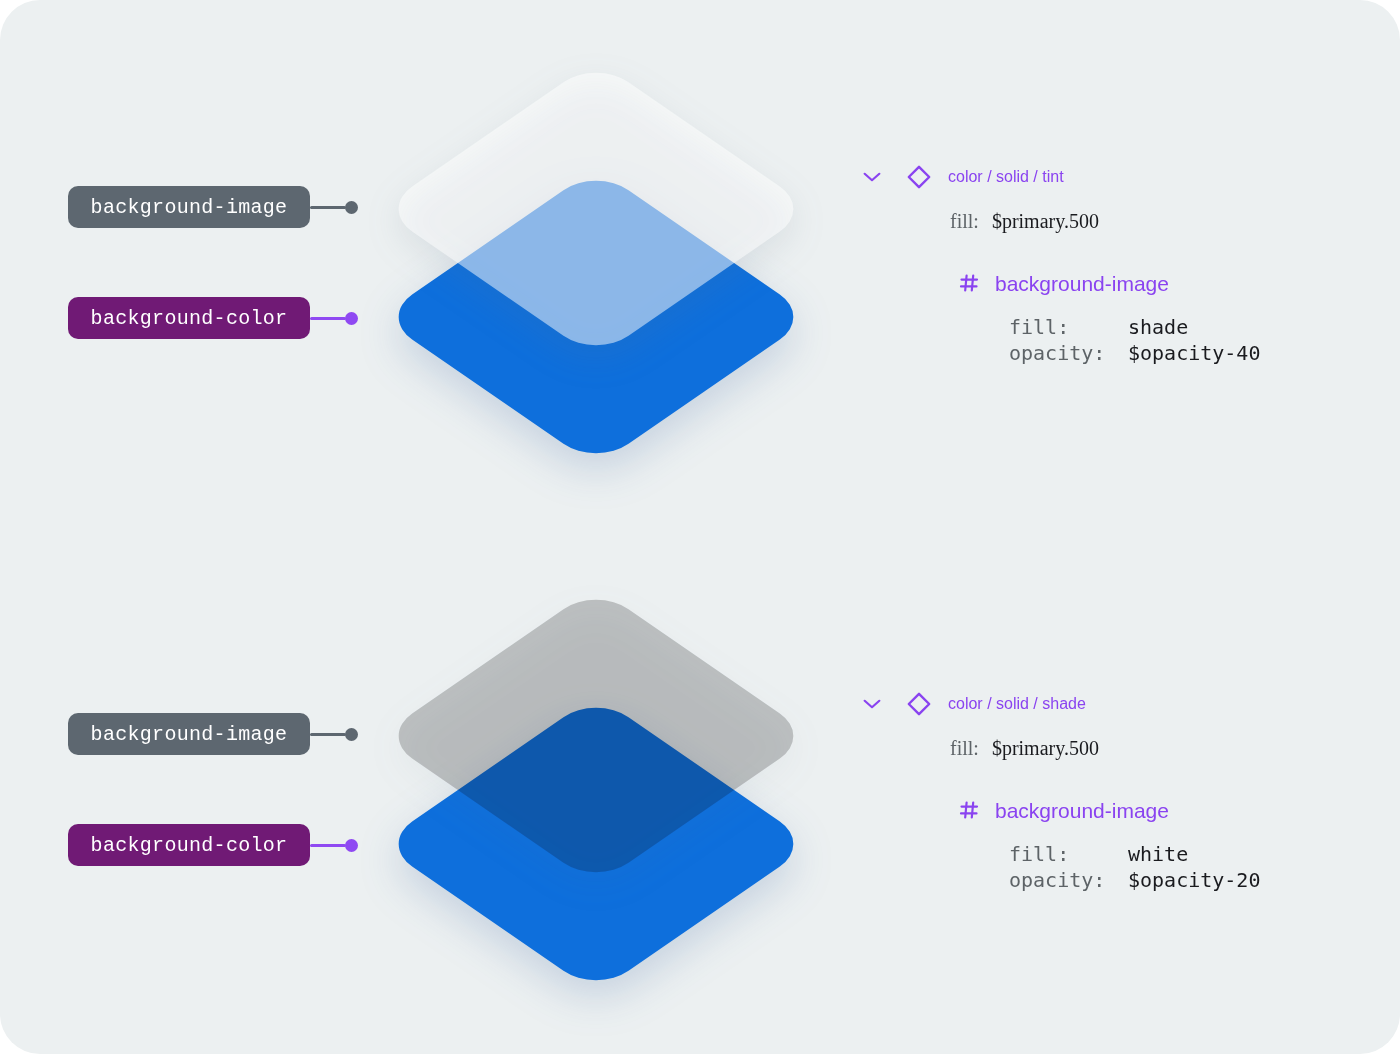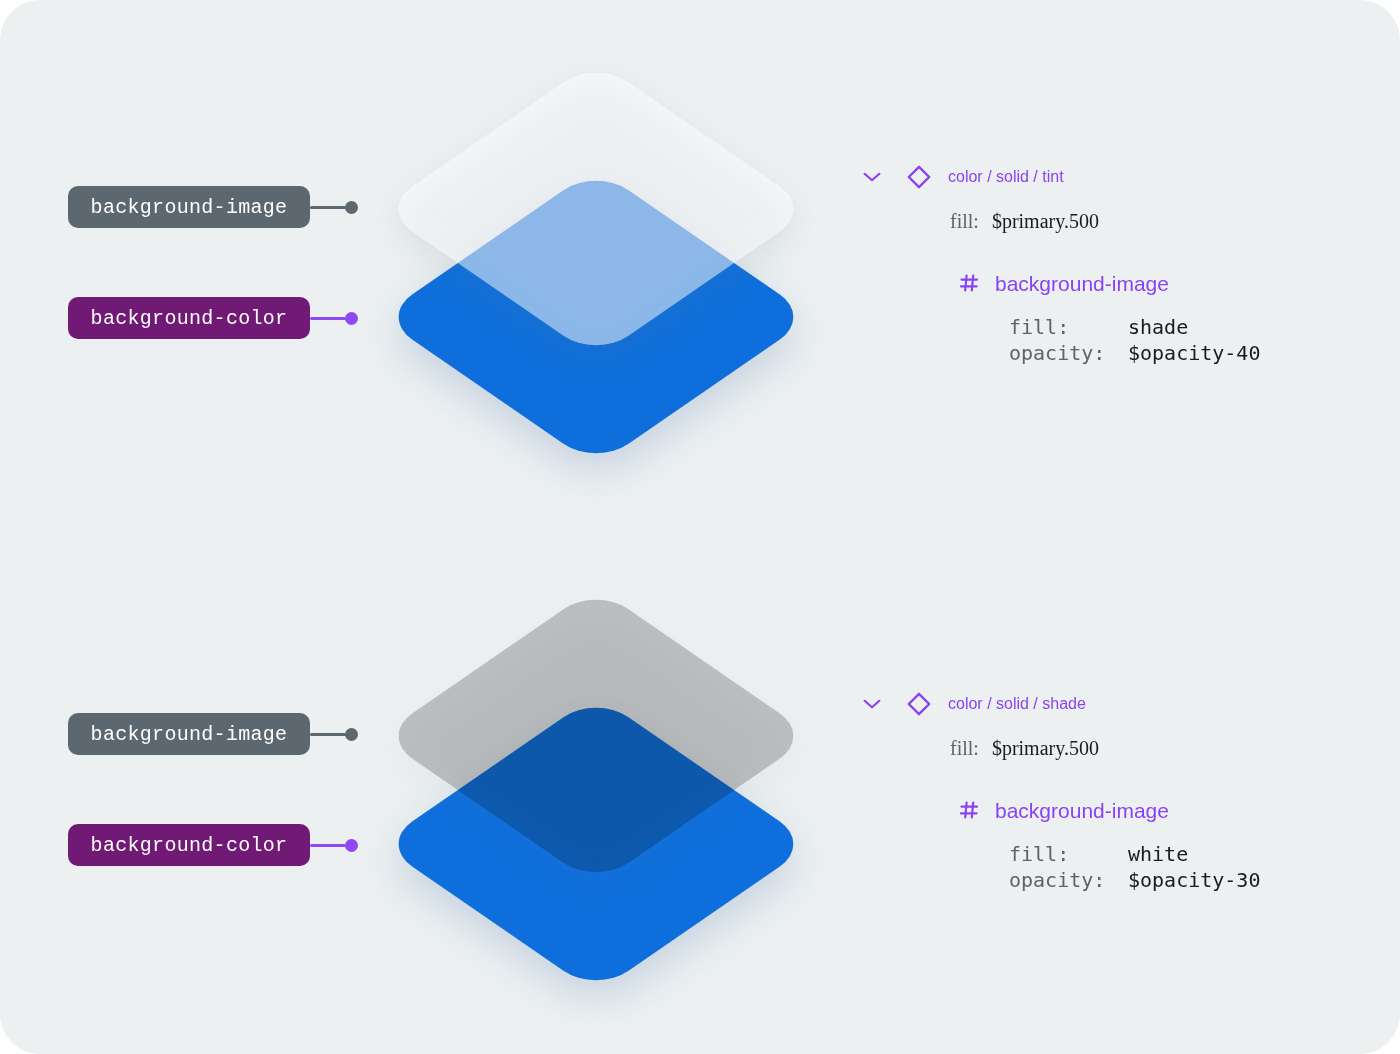--- a/index.html
+++ b/index.html
@@ -176,17 +176,17 @@
       <svg width="24" height="24" viewBox="0 0 24 24" fill="none">
         <path d="M9.6 4.5 L8.2 19.5 M16.2 4.5 L14.8 19.5 M4.5 8.6 L20 8.6 M4 15.4 L19.5 15.4" stroke="#8a43f0" stroke-width="2.2" stroke-linecap="round"></path>
       </svg>
     </div>
     <div class="layer-name">background-image</div>
 
     <div class="props">
       <span class="lbl">fill:</span>
       <span class="val">white</span>
       <span class="lbl">opacity:</span>
-      <span class="val">$opacity-30</span>
+      <span class="val">$opacity-20</span>
     </div>
   </div>
 
 </div>
 
 </body></html>

